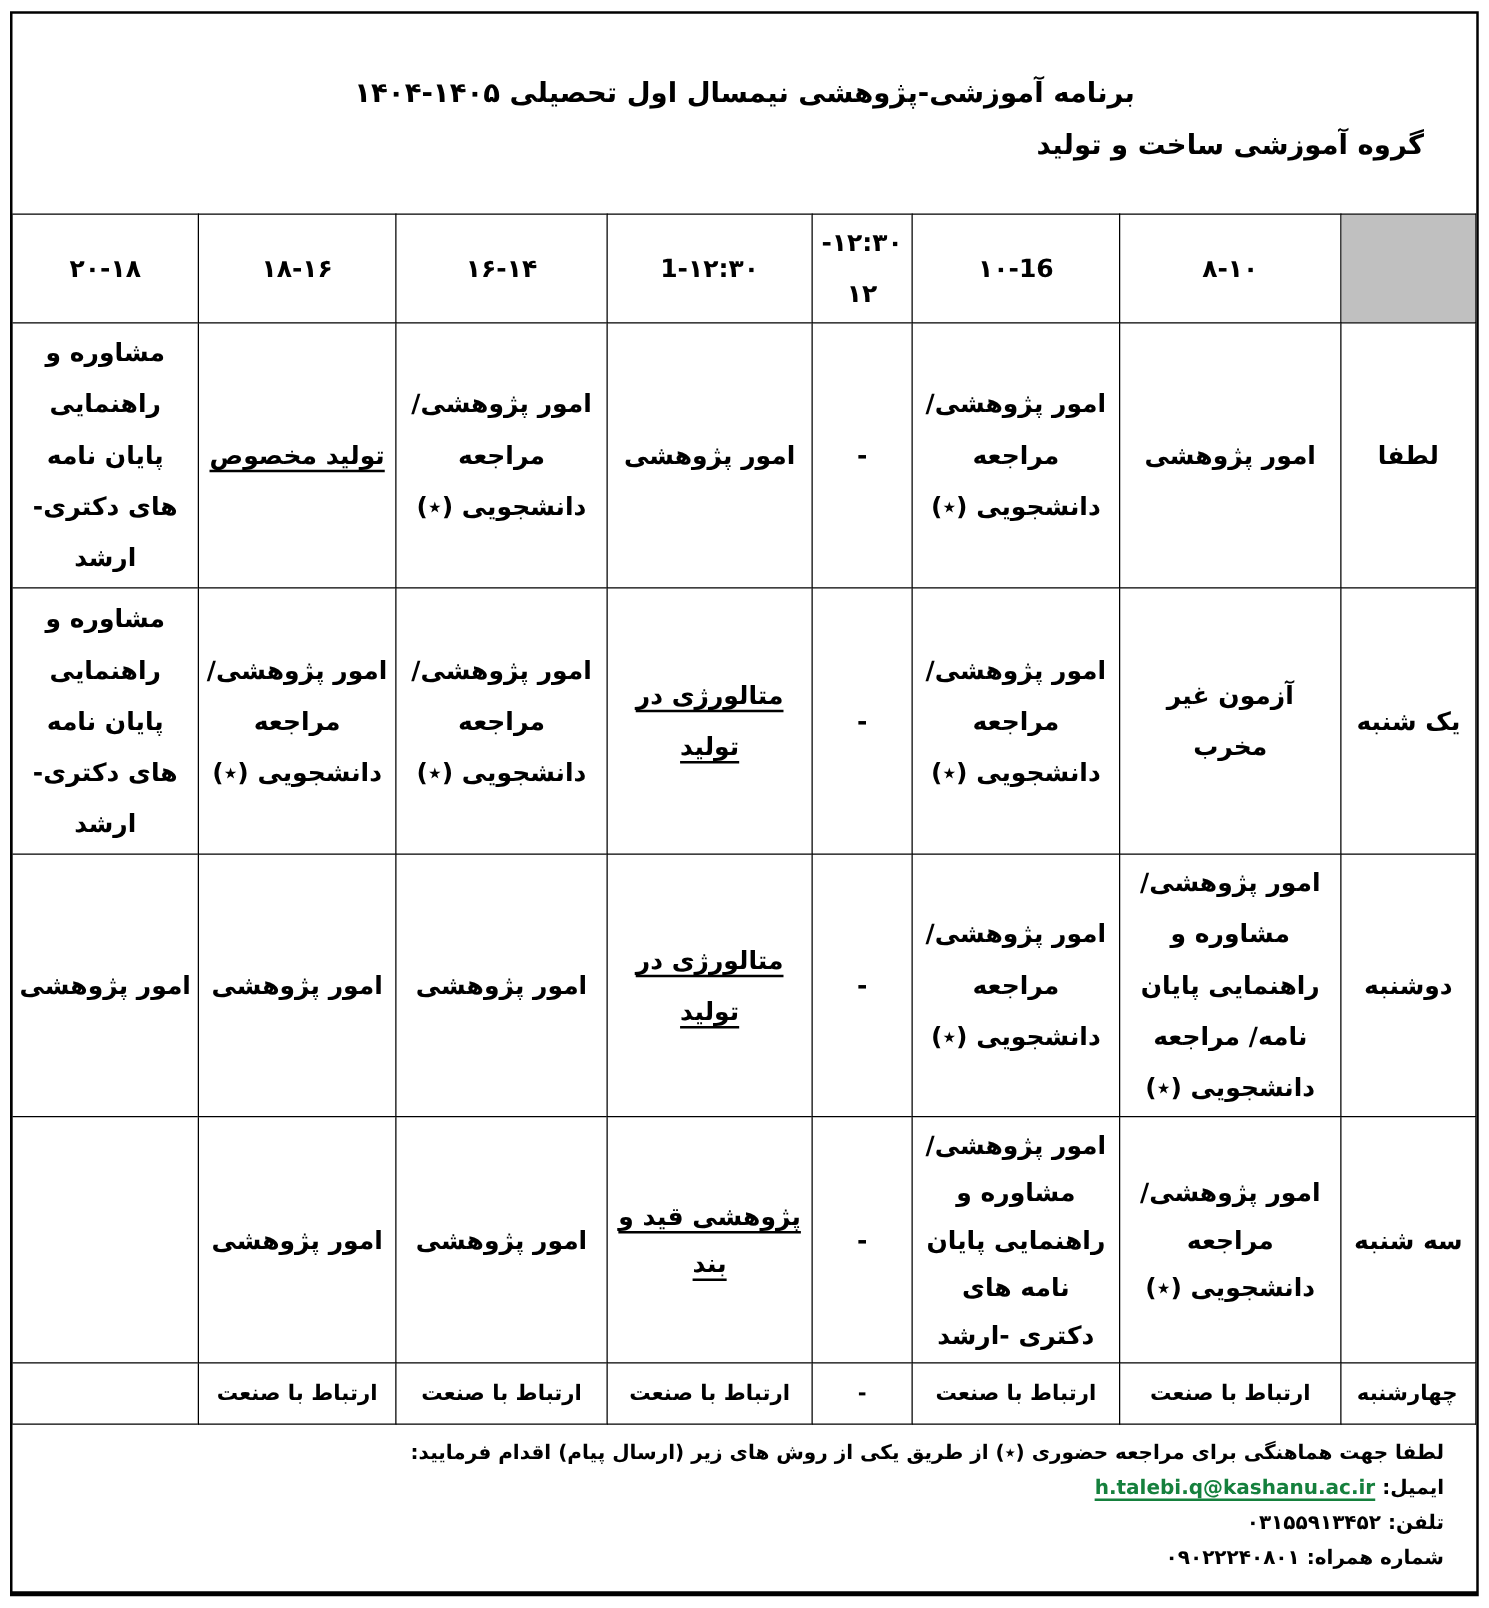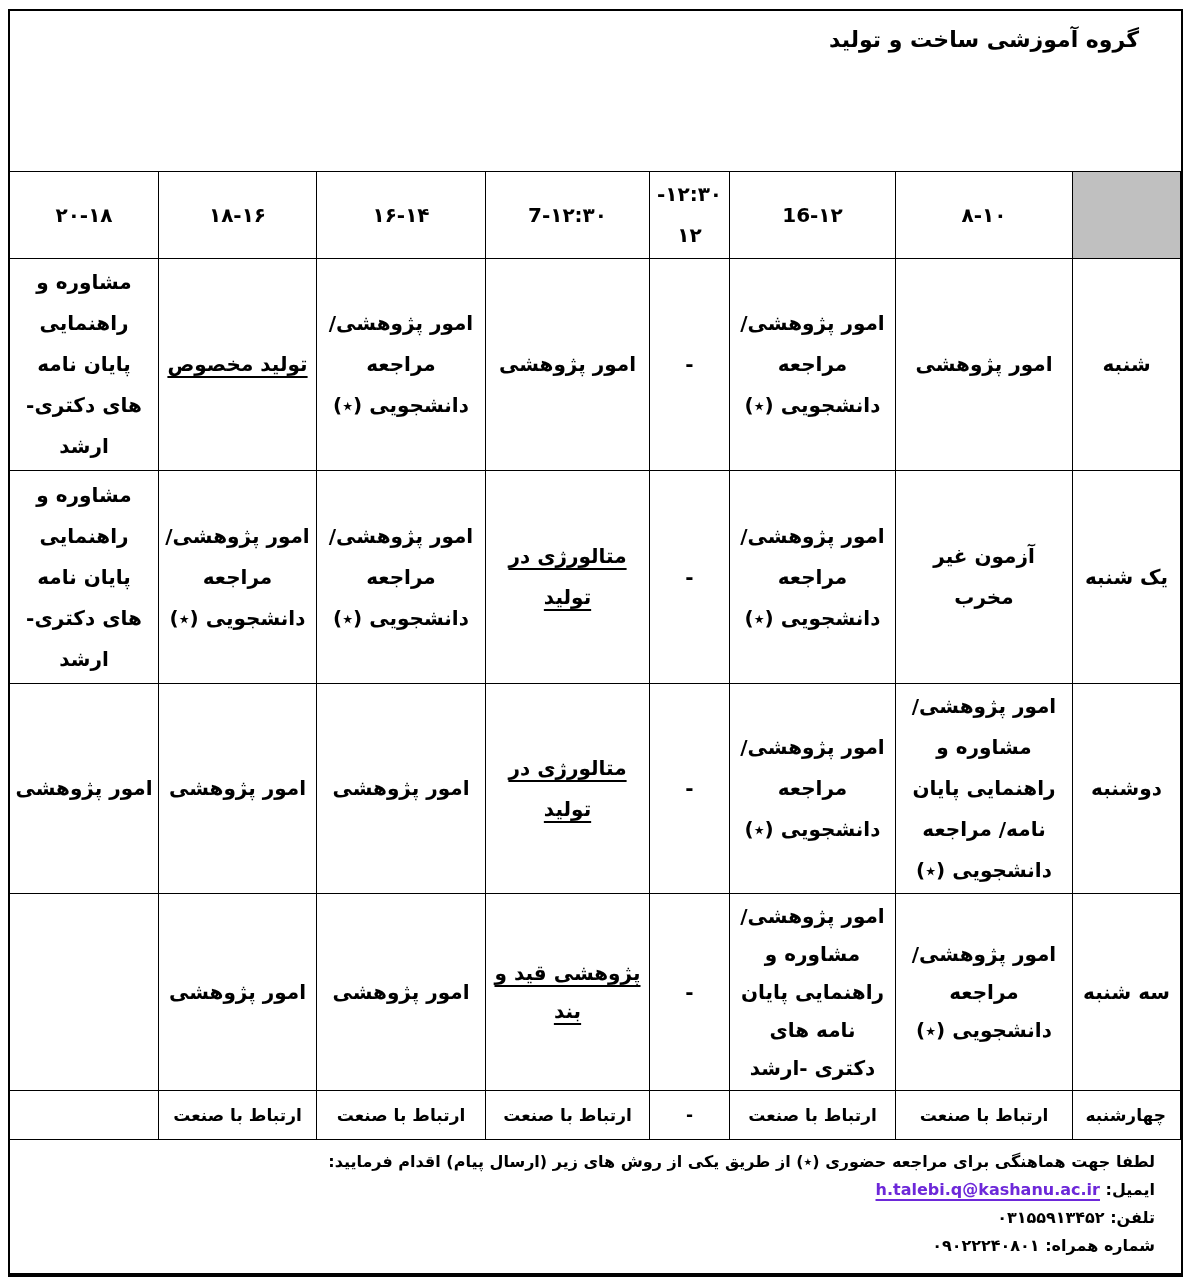--- a/index.html
+++ b/index.html
@@ -73,65 +73,66 @@
     text-underline-offset: 5px;
   }
   
   .doc-footer { padding: 12px 26px 0 10px; }
   .doc-footer .line {
     font-size: 16px;
     margin-bottom: 9px;
     white-space: nowrap;
   }
   .email-link {
-    color: #6d28d9;
+    color: #15803d;
     text-decoration: underline;
     text-decoration-thickness: 2px;
     text-underline-offset: 4px;
     cursor: pointer;
   }
 </style>
 </head>
 <body>
 
 <div class="sheet">
 
   <div class="doc-header">
+    <div class="doc-title">برنامه آموزشی-پژوهشی نیمسال اول تحصیلی ۱۴۰۵-۱۴۰۴</div>
     <div class="doc-subrow">
       <span>گروه آموزشی ساخت و تولید</span>
     </div>
   </div>
 
   <table class="schedule">
     <colgroup>
       <col style="width:108px">
         <col style="width:177px">
         <col style="width:166px">
         <col style="width:80px">
       <col style="width:164px">
         <col style="width:169px">
         <col style="width:158px">
         <col style="width:149px">
     </colgroup>
     <thead>
       <tr>
         <th class="corner"></th>
         <th>۸-۱۰</th>
-        <th>16-۱۲</th>
+        <th>۱۰-16</th>
         <th class="narrow-h">۱۲:۳۰-
 ۱۲</th>
-        <th>7-۱۲:۳۰</th>
+        <th>1-۱۲:۳۰</th>
         <th>۱۶-۱۴</th>
         <th>۱۸-۱۶</th>
         <th>۲۰-۱۸</th>
       </tr>
     </thead>
     <tbody>
       <tr class="h1">
-        <td>شنبه</td>
+        <td>لطفا</td>
         <td>امور پژوهشی</td>
         <td>امور پژوهشی/
 مراجعه
 دانشجویی (٭)</td>
         <td>-</td>
         <td>امور پژوهشی</td>
         <td>امور پژوهشی/
 مراجعه
 دانشجویی (٭)</td>
         <td class="course">تولید مخصوص</td>

